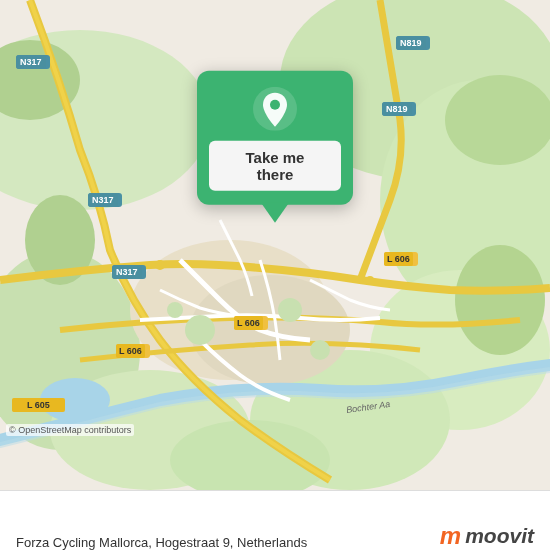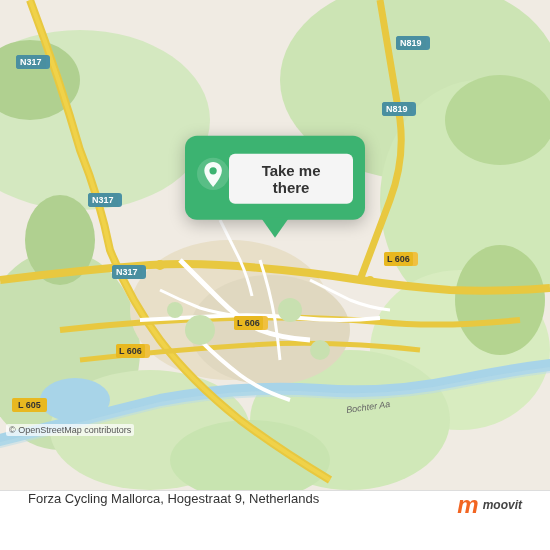--- a/index.html
+++ b/index.html
@@ -25,26 +25,26 @@
       width: 100%;
       height: 100%;
     }
 
     
     #popup-card {
       position: absolute;
       left: 50%;
       top: 50%;
       transform: translate(-50%, -130%);
-      width: 180px;
+      width: 156px;
       background: #3cb371;
       border-radius: 12px;
       padding: 16px 12px 14px;
       display: flex;
-      flex-direction: row;
+      flex-direction: column;
       align-items: center;
       box-shadow: 0 4px 16px rgba(0,0,0,0.25);
       z-index: 10;
       justify-content: space-between;
     }
 
     #popup-card::after {
       content: '';
       position: absolute;
       bottom: -18px;
@@ -74,23 +74,23 @@
       text-align: center;
     }
 
     
     #bottom-bar {
       width: 550px;
       height: 60px;
       background: #fff;
       border-top: 1px solid #ddd;
       display: flex;
-      align-items: flex-start;
+      align-items: flex-end;
       justify-content: space-between;
-      padding: 0 28px;
+      padding: 0 16px;
     }
 
     #location-text {
       font-size: 13px;
       color: #333;
       flex: 1;
     }
 
     #moovit-logo {
       display: flex;
@@ -99,21 +99,21 @@
     }
 
     .moovit-m {
       font-size: 24px;
       font-weight: 900;
       color: #f26522;
       font-style: italic;
     }
 
     .moovit-text {
-      font-size: 12px;
+      font-size: 21px;
       font-weight: 700;
       color: #444;
       font-style: italic;
     }
 
     .osm-credit {
       position: absolute;
       bottom: 54px;
       left: 6px;
       font-size: 9px;
@@ -196,21 +196,21 @@
   </svg>
 
   <div style="position:absolute;top:55px;left:16px;background:#4a8fa0;color:#fff;font-size:9px;font-weight:bold;padding:2px 4px;border-radius:3px;">N317</div>
   <div style="position:absolute;top:193px;left:88px;background:#4a8fa0;color:#fff;font-size:9px;font-weight:bold;padding:2px 4px;border-radius:3px;">N317</div>
   <div style="position:absolute;top:265px;left:112px;background:#4a8fa0;color:#fff;font-size:9px;font-weight:bold;padding:2px 4px;border-radius:3px;">N317</div>
   <div style="position:absolute;top:36px;left:396px;background:#4a8fa0;color:#fff;font-size:9px;font-weight:bold;padding:2px 4px;border-radius:3px;">N819</div>
   <div style="position:absolute;top:102px;left:382px;background:#4a8fa0;color:#fff;font-size:9px;font-weight:bold;padding:2px 4px;border-radius:3px;">N819</div>
   <div style="position:absolute;top:252px;left:384px;background:#e8b820;color:#333;font-size:9px;font-weight:bold;padding:2px 3px;border-radius:2px;">L 606</div>
   <div style="position:absolute;top:316px;left:234px;background:#e8b820;color:#333;font-size:9px;font-weight:bold;padding:2px 3px;border-radius:2px;">L 606</div>
   <div style="position:absolute;top:344px;left:116px;background:#e8b820;color:#333;font-size:9px;font-weight:bold;padding:2px 3px;border-radius:2px;">L 606</div>
-  <div style="position:absolute;top:398px;left:12px;background:#e8b820;color:#333;font-size:9px;font-weight:bold;padding:2px 6px;border-radius:2px;">L 605</div>
+  <div style="position:absolute;top:398px;left:12px;background:#e8b820;color:#333;font-size:9px;font-weight:bold;padding:2px 15px;border-radius:2px;">L 605</div>
 
   <div style="position:absolute;top:402px;left:346px;font-size:9px;color:#666;transform:rotate(-8deg);font-style:italic;">Bochter Aa</div>
 
   <div id="popup-card">
 
     <svg class="pin-icon" viewBox="0 0 44 44" xmlns="http://www.w3.org/2000/svg">
       <circle cx="22" cy="22" r="22" fill="rgba(255,255,255,0.15)"></circle>
       <path d="M22 6 C15 6 10 11 10 18 C10 27 22 40 22 40 C22 40 34 27 34 18 C34 11 29 6 22 6Z" fill="white" opacity="0.95"></path>
       <circle cx="22" cy="18" r="5" fill="#3cb371"></circle>
     </svg>

